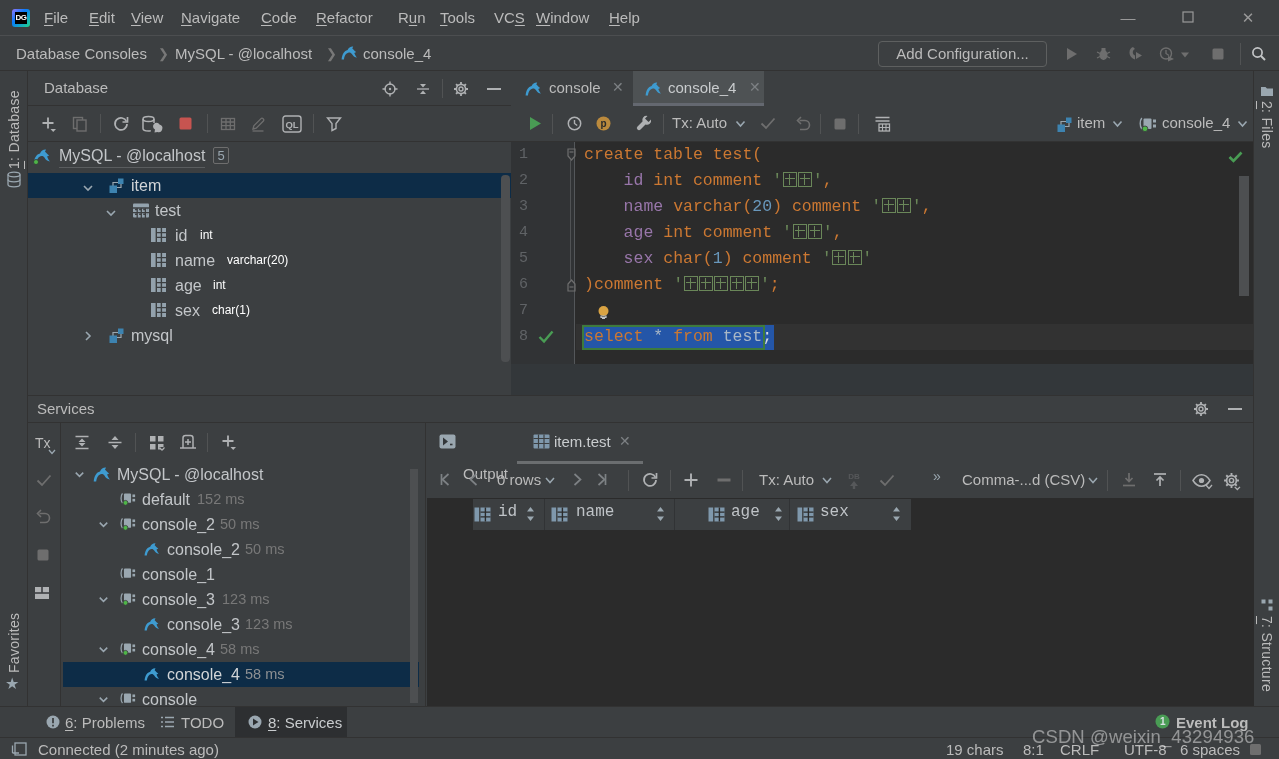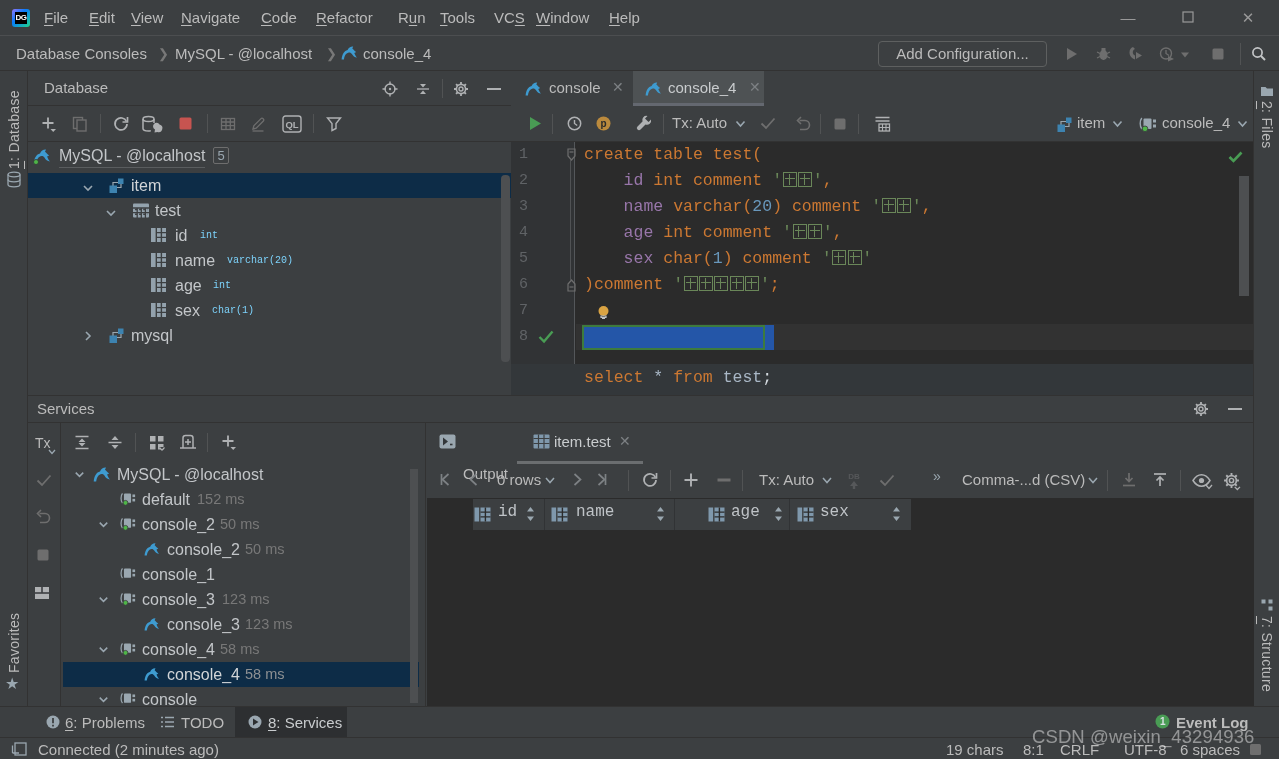--- a/index.html
+++ b/index.html
@@ -21,21 +21,21 @@
 #leftstripe { left:0; top:71px; width:28px; height:635px; background:#3c3f41; border-right:1px solid #323232; }
 .vlabel-l { writing-mode:vertical-rl; transform:rotate(180deg); color:#bbbbbb; font-size:14px; letter-spacing:0.3px;}
 .vlabel-r { writing-mode:vertical-rl; color:#bbbbbb; font-size:14px; letter-spacing:0.3px;}
 #rightstripe { left:1253px; top:71px; width:26px; height:635px; background:#3c3f41; border-left:1px solid #323232; }
 #dbpanel { left:28px; top:71px; width:483px; height:324px; background:#3c3f41; }
 #dbheader { left:0; top:0; width:483px; height:35px; border-bottom:1px solid #323232; }
 #dbtoolbar { left:0; top:35px; width:483px; height:36px; border-bottom:1px solid #323232;}
 #dbtree { left:0; top:71px; width:483px; height:253px; overflow:hidden;}
 .trow { position:absolute; height:25px; line-height:25px; width:483px; }
 .tsel { background:#0d2c47; }
-.typ { color:#7dd3fc; font-size:10px;font-family:Liberation Mono, monospace; }
+.typ { color:#ffffff; font-size:12px; }
 .ticon { position:absolute; top:4px; }
 .tlabel { position:absolute; top:0; font-size:16px; color:#c3c6c9;}
 .ms { color:#787878; font-size:14.5px; }
 #editorarea { left:511px; top:71px; width:742px; height:324px; background:#2b2b2b; }
 #edtabs { left:0; top:0; width:742px; height:35px; background:#3c3f41; }
 #edtoolbar { left:0; top:35px; width:742px; height:36px; background:#3c3f41; border-bottom:1px solid #323232; }
 #gutter { left:0; top:71px; width:64px; height:222px; background:#313335; border-right:1px solid #54575a; }
 #code { left:65px; top:71px; width:677px; height:222px; background:#2b2b2b; }
 #edband { left:0; top:293px; width:742px; height:31px; background:#33373a; }
 .lnum { position:absolute; left:0; width:17px; text-align:right; color:#606366; font-family:"Liberation Mono",monospace; font-size:15px; height:26px; line-height:26px;}
@@ -521,21 +521,21 @@
     <div class="cline" style="top:52px">    <span class="idn">name</span> <span class="kw">varchar(</span><span class="num">20</span><span class="kw">) comment</span> <span class="str">'<span class="cjk"></span><span class="cjk"></span>'</span><span class="kw">,</span></div>
     <div class="cline" style="top:78px">    <span class="idn">age</span> <span class="kw">int comment</span> <span class="str">'<span class="cjk"></span><span class="cjk"></span>'</span><span class="kw">,</span></div>
     <div class="cline" style="top:104px">    <span class="idn">sex</span> <span class="kw">char(</span><span class="num">1</span><span class="kw">) comment</span> <span class="str">'<span class="cjk"></span><span class="cjk"></span>'</span></div>
     <div class="cline" style="top:130px"><span class="kw">)comment</span> <span class="str">'<span class="cjk"></span><span class="cjk"></span><span class="cjk"></span><span class="cjk"></span><span class="cjk"></span>'</span><span class="kw">;</span></div>
     <div class="icon" style="left:20px; top:163px;">
           <svg width="15" height="17" viewBox="0 0 15 17">
             <circle cx="7.5" cy="6" r="5" fill="#d9a343"></circle>
             <path d="M5 11 H10 V12.5 H5 Z M6 13.5 H9" stroke="#c0c3c6" stroke-width="1.2" fill="none"></path>
           </svg>
         </div>
-    <div class="cline" style="top:182px; z-index:5;margin-top:41px;"><span class="kw">select</span> * <span class="kw">from</span> test<span style="color:#d5dbe0">;</span></div>
+    <div class="cline" style="top:182px; z-index:5;"><span class="kw">select</span> * <span class="kw">from</span> test<span style="color:#d5dbe0">;</span></div>
     <div class="icon" style="left:652px; top:9px;">
           <svg width="15" height="12" viewBox="0 0 15 12">
             <path d="M1.5 6 L5.5 10 L13.5 1.5" fill="none" stroke="#499c54" stroke-width="2.6"></path>
           </svg>
         </div>
     <div class="abs" style="left:663px; top:34px; width:10px; height:120px; background:#4d4f51;"></div>
   </div>
   <div id="edband" class="abs"></div>
 </div>
 

